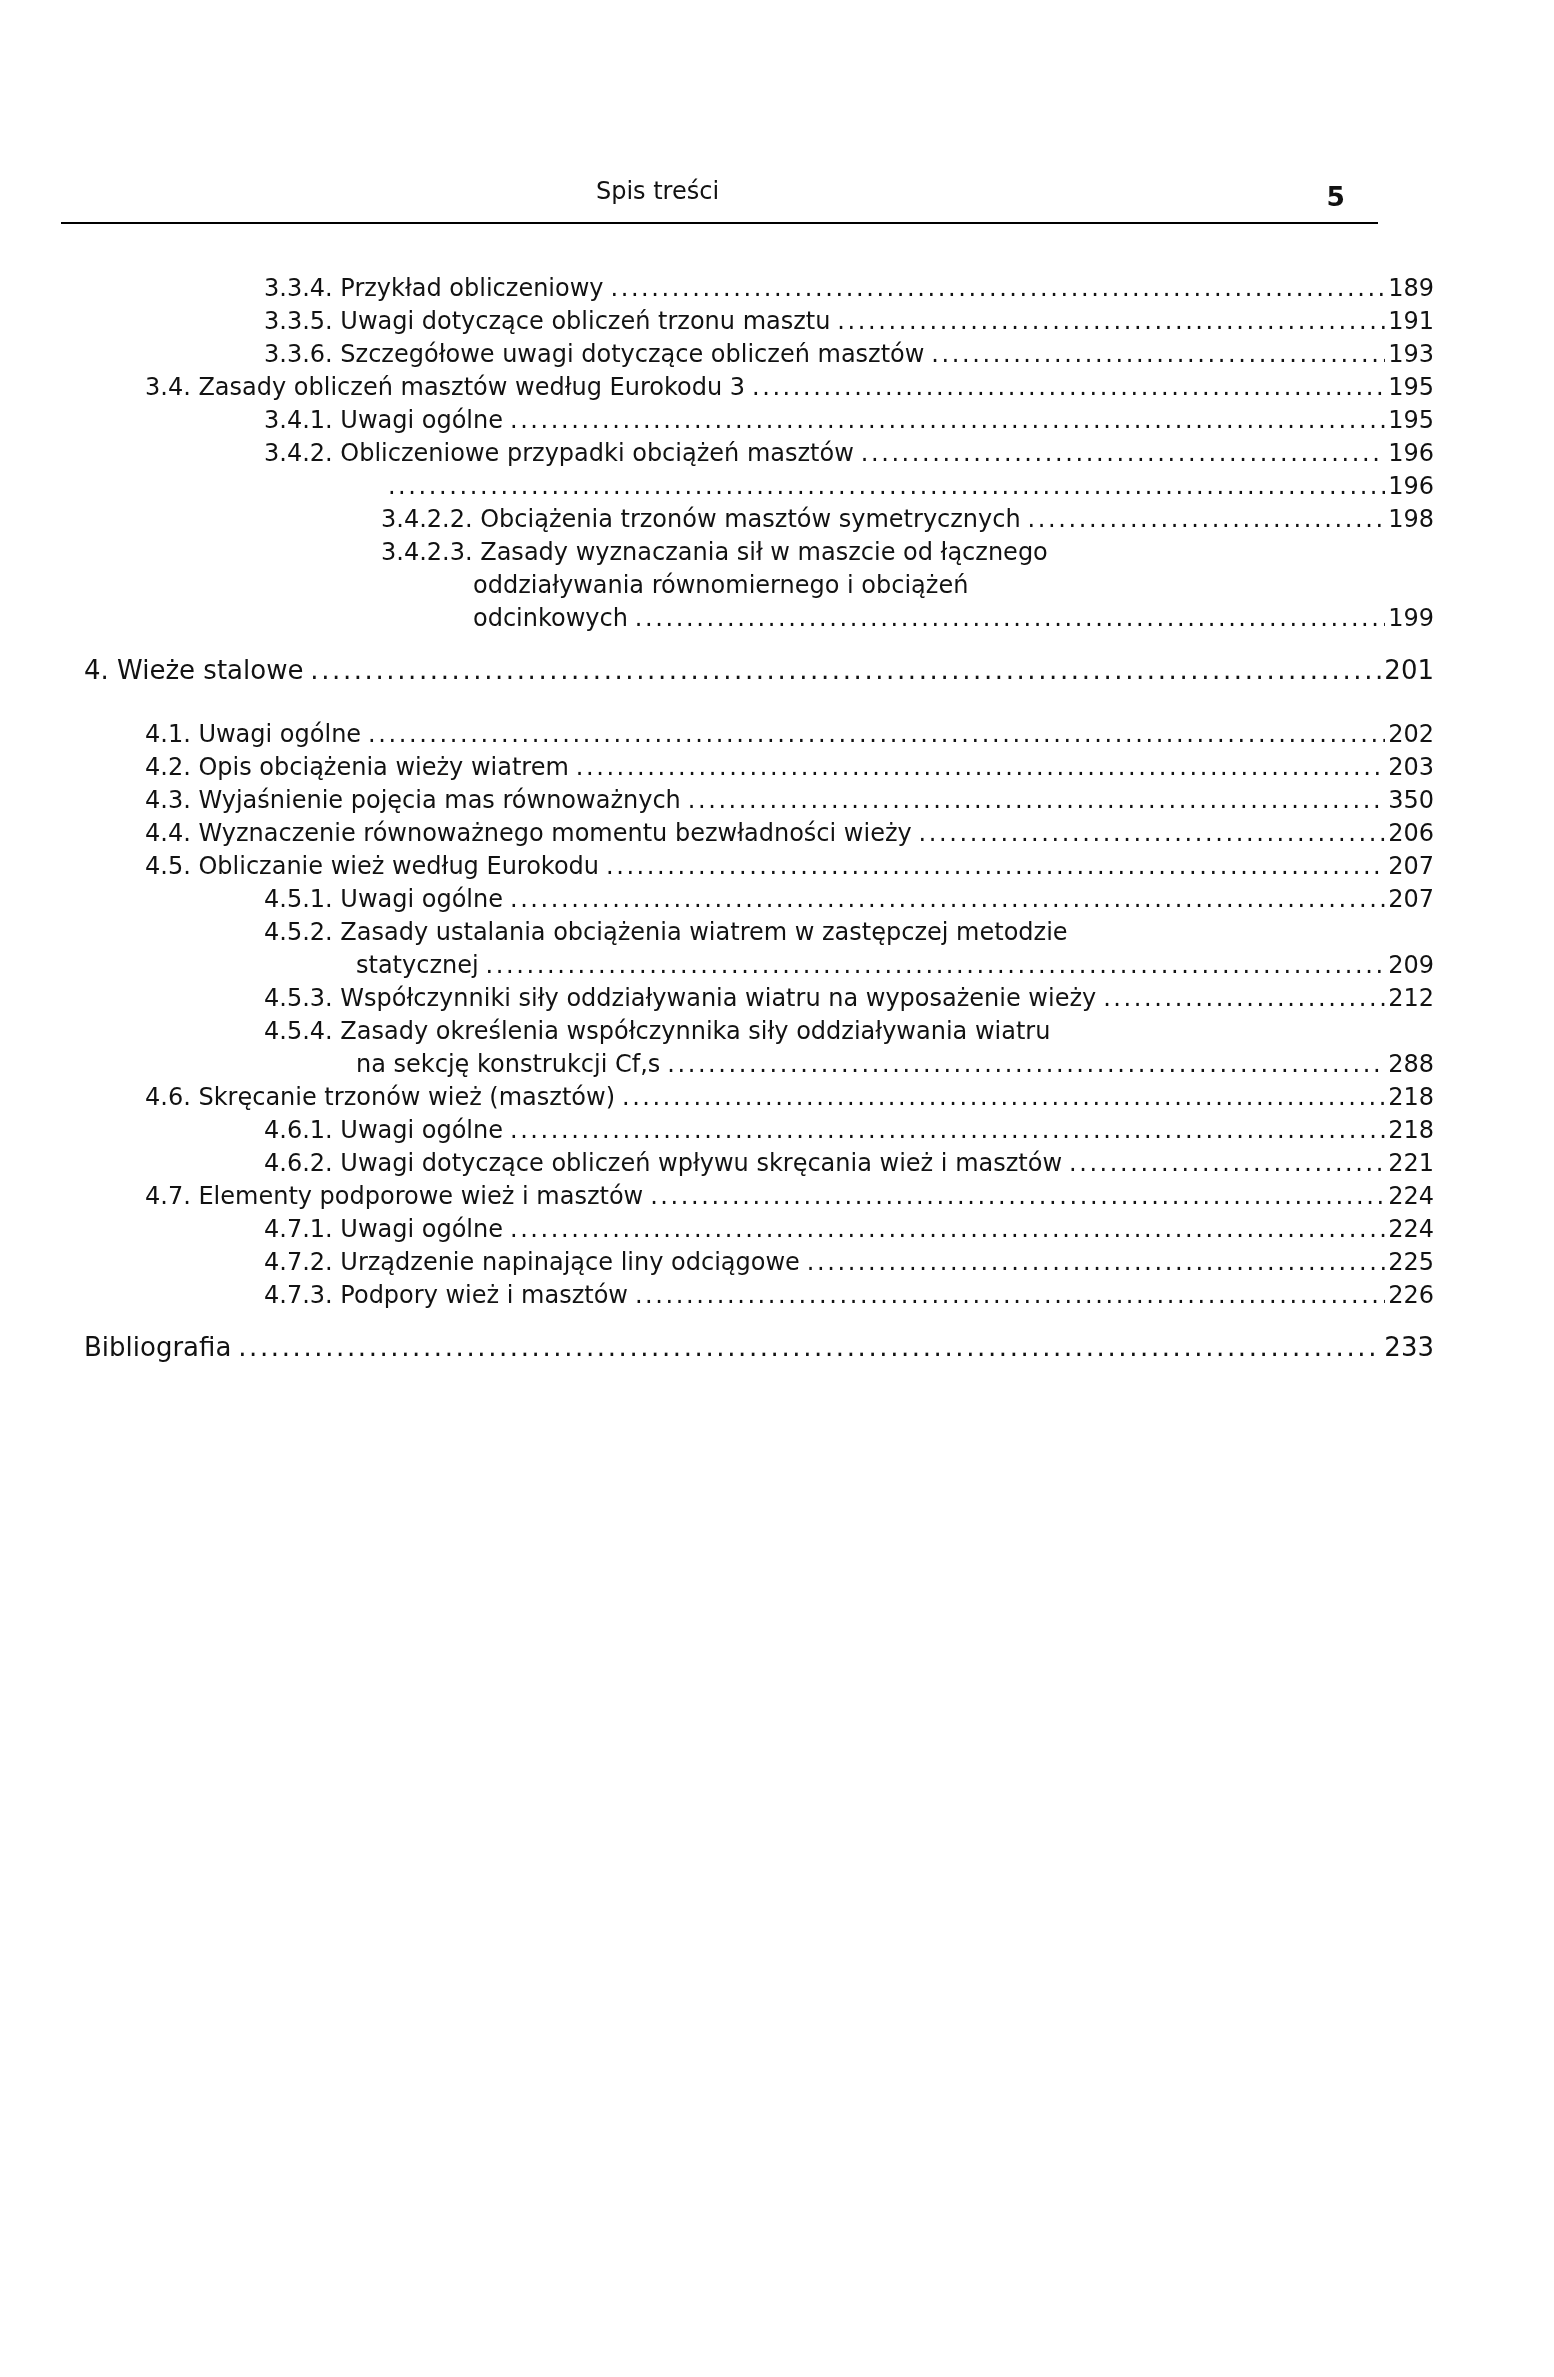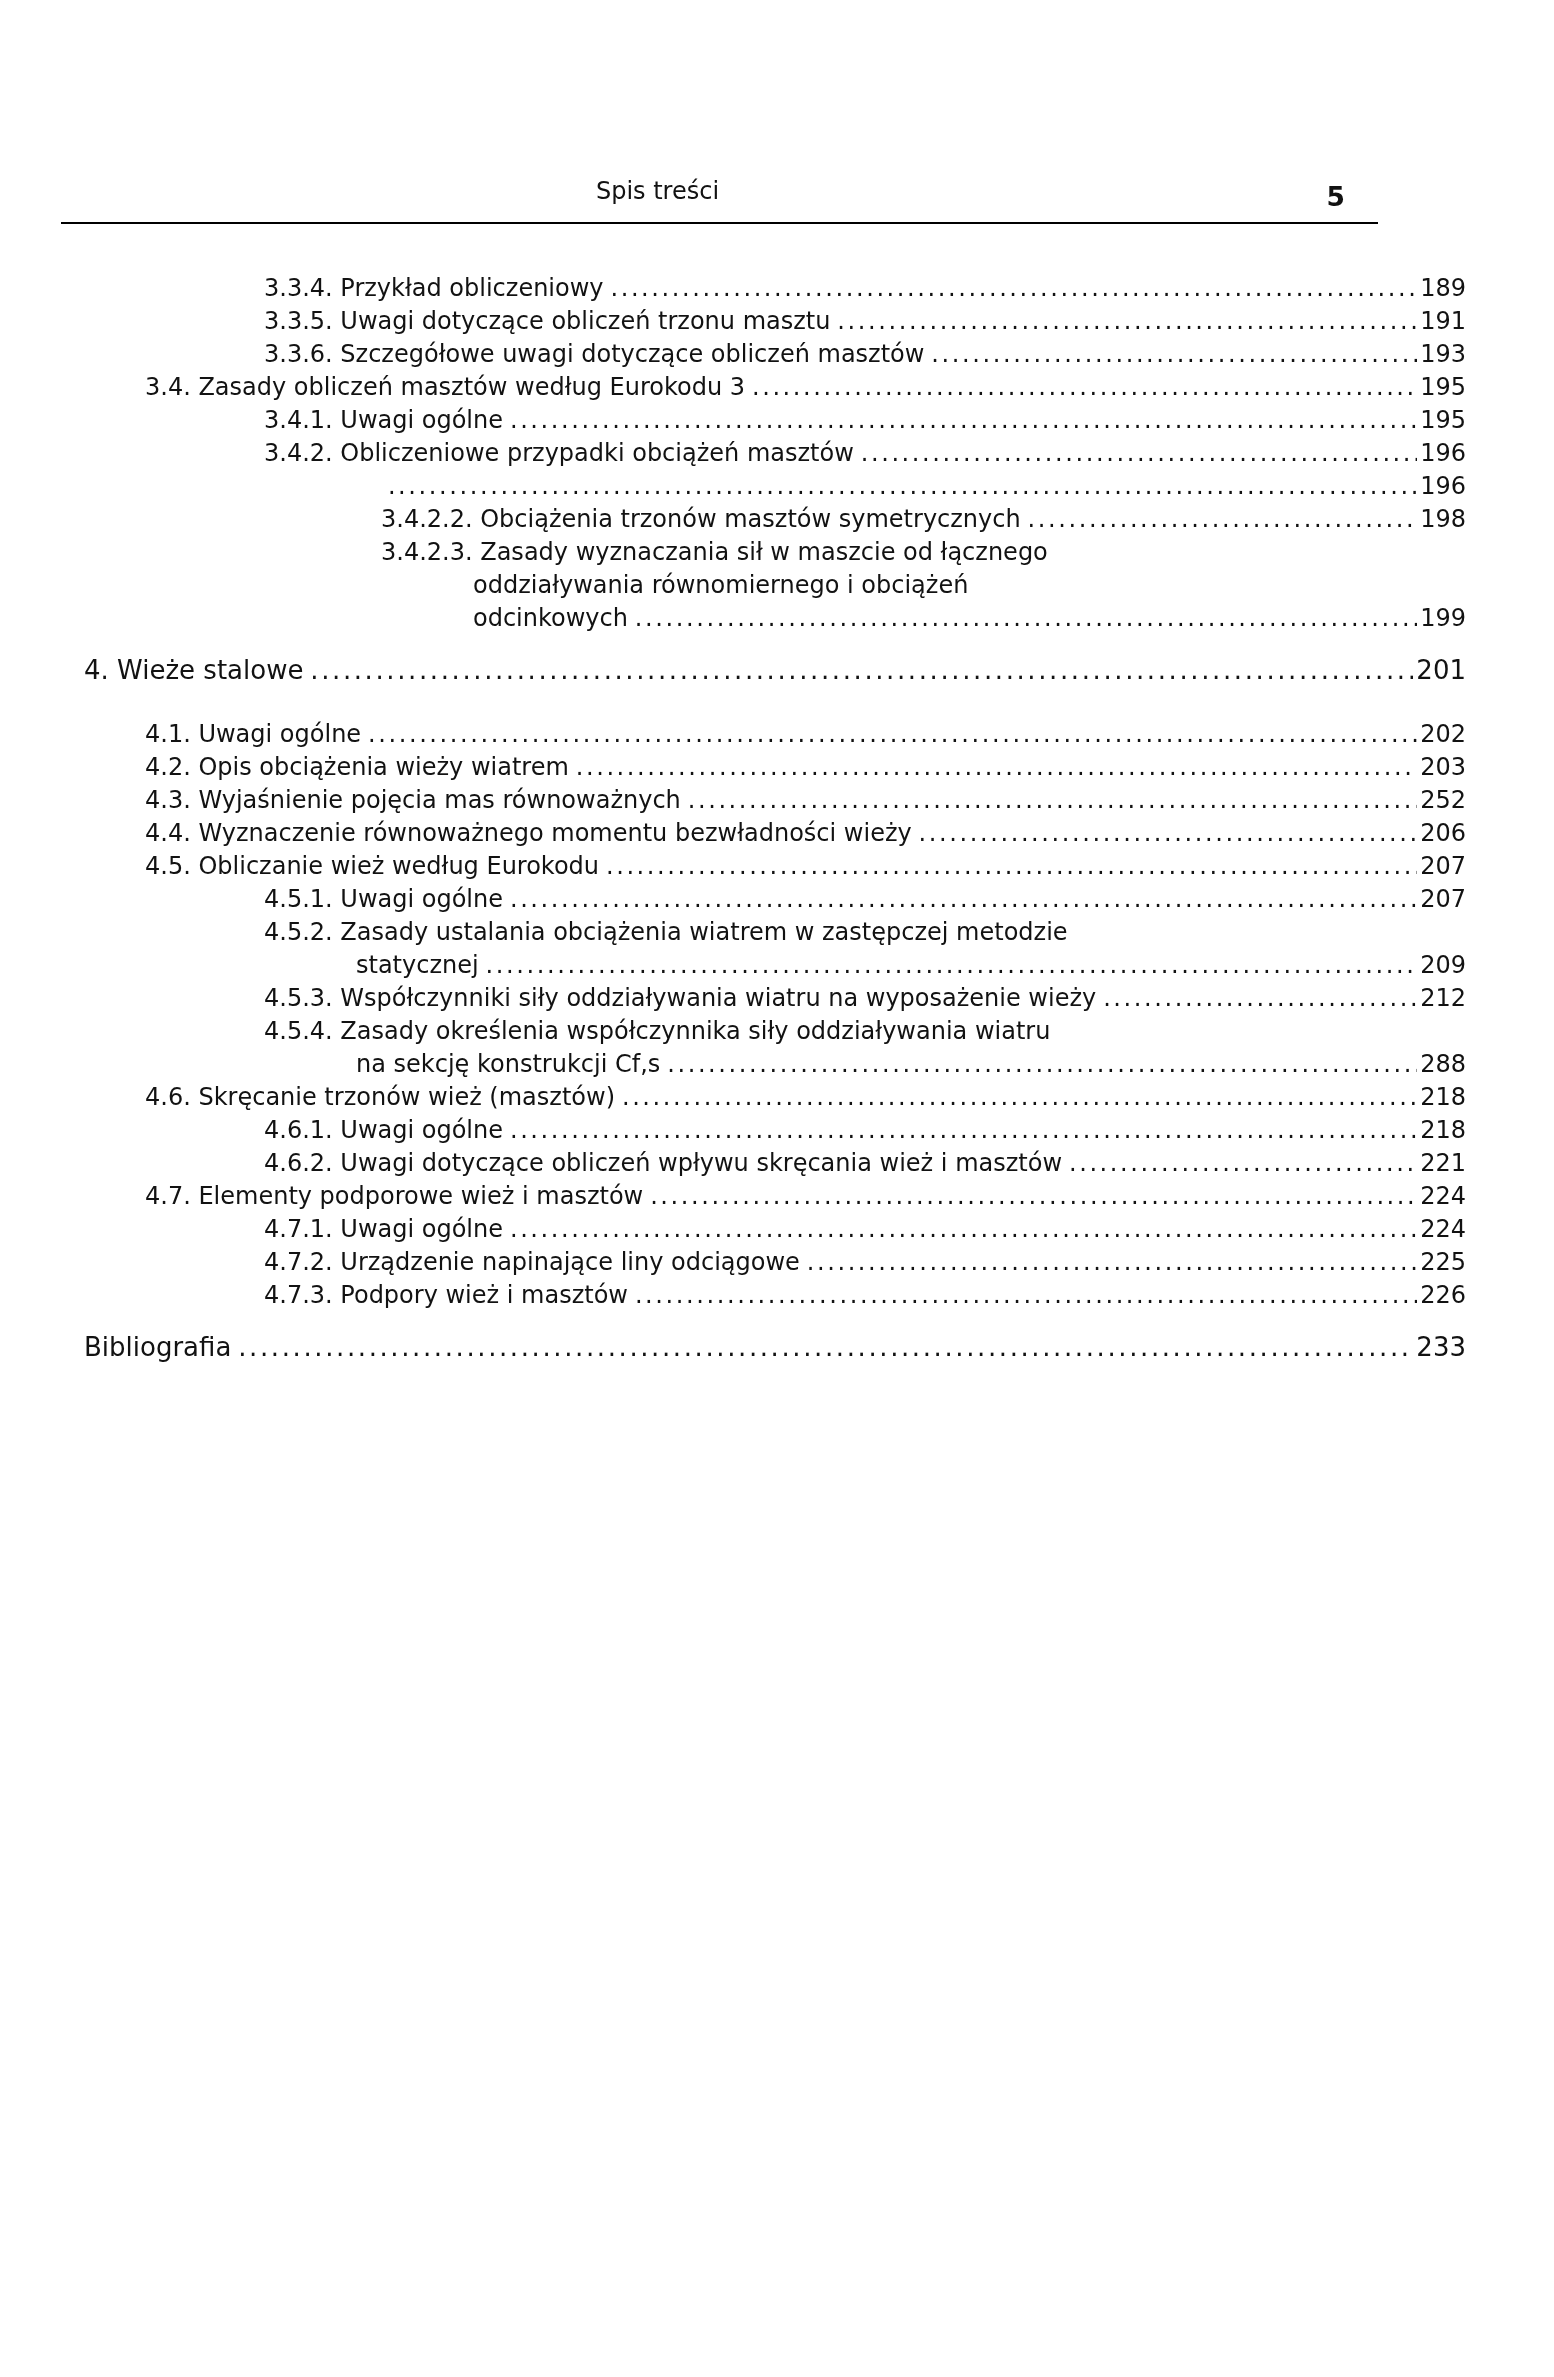--- a/index.html
+++ b/index.html
@@ -26,21 +26,21 @@
   .header-title { position: relative; left: -62px; }
   .header-page {
     position: absolute;
     right: 33px;
     bottom: 8.6px;
     font-weight: bold;
     font-size: 26.5px;
   }
 
   
-  .toc { margin: 48px 88px 0 84px; }
+  .toc { margin: 48px 120px 0 84px; }
   .entry { }
   .entry .line { display: flex; align-items: baseline; }
   .entry .txt { white-space: nowrap; }
 
   .level-0 { padding-left: 0; }
   .level-1 { padding-left: 61px; }
   .level-2 { padding-left: 180px; }
   .level-3 { padding-left: 297px; }
   .line.cont { padding-left: 92px; }
 
@@ -158,21 +158,21 @@
       <div class="line">
         <span class="txt">4.2. Opis obciążenia wieży wiatrem</span>
         <span class="leader">................................................................................................................................................................</span>
         <span class="page-num">203</span>
       </div>
     </div>
     <div class="entry level-1">
       <div class="line">
         <span class="txt">4.3. Wyjaśnienie pojęcia mas równoważnych</span>
         <span class="leader">................................................................................................................................................................</span>
-        <span class="page-num">252</span>
+        <span class="page-num">350</span>
       </div>
     </div>
     <div class="entry level-1">
       <div class="line">
         <span class="txt">4.4. Wyznaczenie równoważnego momentu bezwładności wieży</span>
         <span class="leader">................................................................................................................................................................</span>
         <span class="page-num">206</span>
       </div>
     </div>
     <div class="entry level-1">

